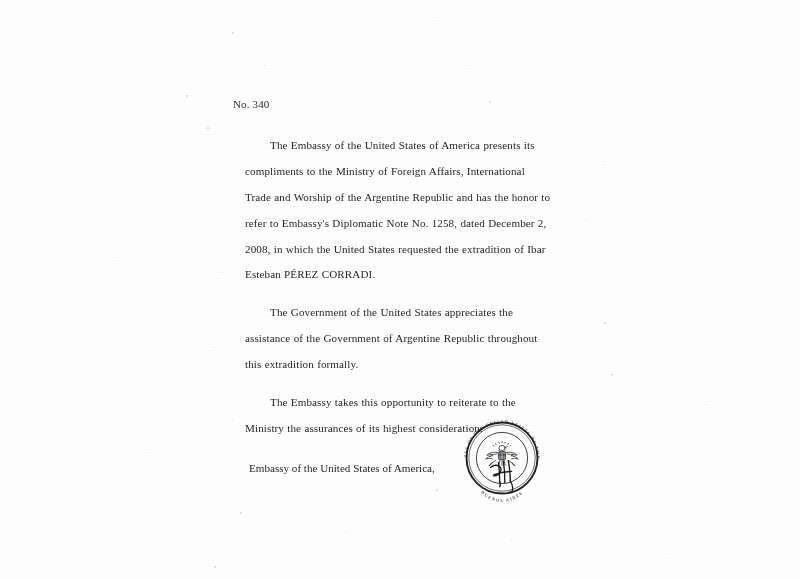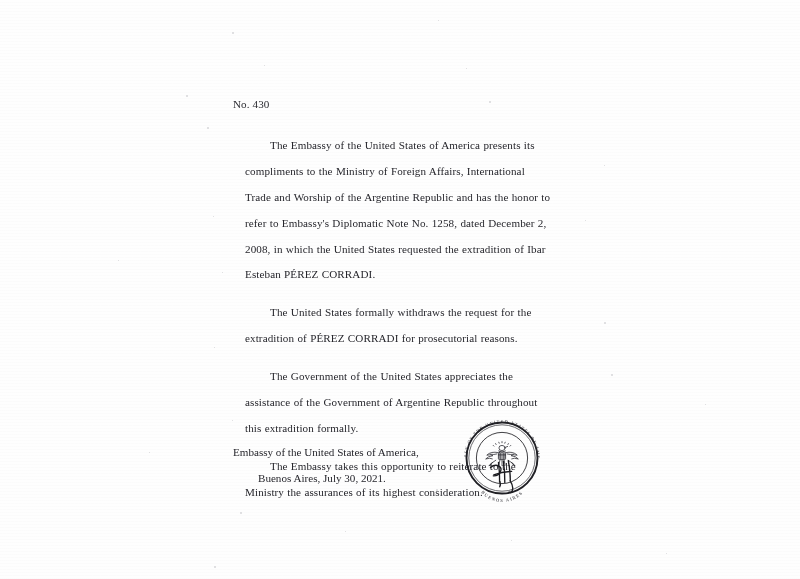--- a/index.html
+++ b/index.html
@@ -61,21 +61,21 @@
 
   #closing {
     position: absolute;
     left: 233px;
     top: 440px;
     width: 330px;
     font-size: 11.1px;
     line-height: 25.9px;
     color: #26262c;
   }
-  .closing-line { margin: 0; }
+  .closing-line { margin: 16px; }
   .closing-line.city { text-indent: 25px; }
 
   
   #seal {
     position: absolute;
     left: 457px;
     top: 412px;
     width: 90px;
     height: 92px;
   }
@@ -118,34 +118,32 @@
     <div class="speckle" style="left:666px;top:553px;width:1px;height:1px;"></div>
     <div class="speckle" style="left:705px;top:404px;width:1px;height:1px;"></div>
     <div class="speckle" style="left:149px;top:452px;width:1px;height:1px;"></div>
     <div class="speckle" style="left:118px;top:260px;width:1px;height:1px;"></div>
     <div class="speckle" style="left:585px;top:220px;width:1px;height:1px;"></div>
     <div class="speckle" style="left:604px;top:165px;width:1px;height:1px;"></div>
   </div>
 
   <div id="doc-body">
 
-    <p class="note-number">No. 430</p>
+    <p class="note-number">No. 340</p>
 
     <p class="para">The Embassy of the United States of America presents its compliments to the Ministry of Foreign Affairs, International Trade and Worship of the Argentine Republic and has the honor to refer to Embassy's Diplomatic Note No. 1258, dated December 2, 2008, in which the United States requested the extradition of Ibar Esteban PÉREZ CORRADI.</p>
 
-    <p class="para">The United States formally withdraws the request for the extradition of PÉREZ CORRADI for prosecutorial reasons.</p>
 
     <p class="para">The Government of the United States appreciates the assistance of the Government of Argentine Republic throughout this extradition formally.</p>
 
     <p class="para">The Embassy takes this opportunity to reiterate to the Ministry the assurances of its highest consideration.</p>
   </div>
 
   <div id="closing">
     <p class="closing-line">Embassy of the United States of America,</p>
-    <p class="closing-line city">Buenos Aires, July 30, 2021.</p>
   </div>
 
   <div id="seal">
     <svg viewBox="0 0 90 92" xmlns="http://www.w3.org/2000/svg">
       <defs>
         <path id="ringTop" d="M 10,46 A 35,35 0 0 1 80,46"></path>
         <path id="ringBot" d="M 17,62 A 27,27 0 0 0 73,62"></path>
       </defs>
 
       <circle cx="45" cy="46" r="35.5" fill="none" stroke="#1f1f24" stroke-width="1.9"></circle>

